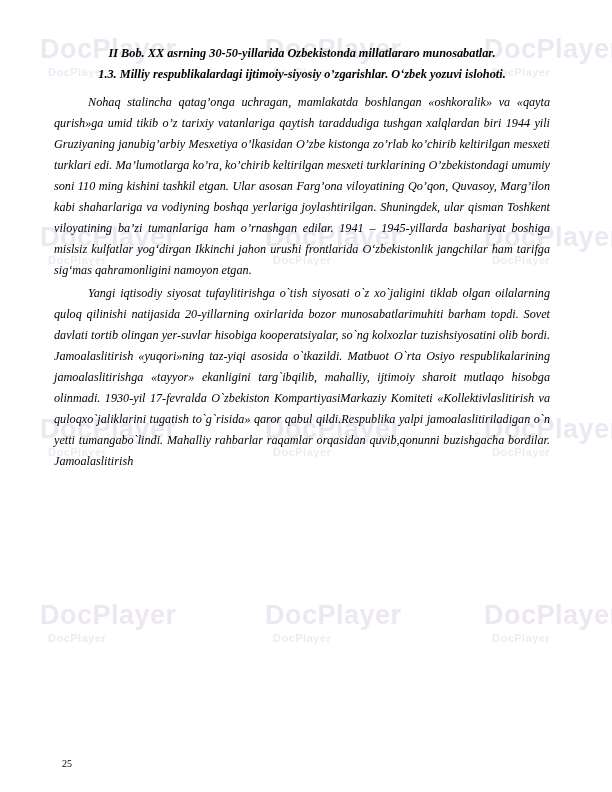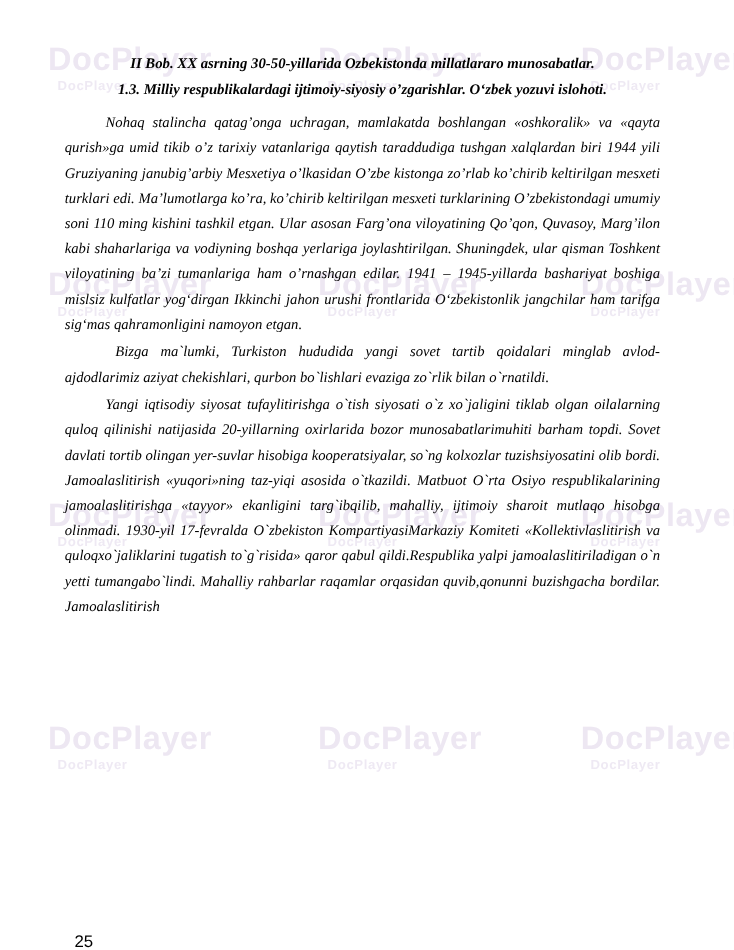--- a/index.html
+++ b/index.html
@@ -71,23 +71,23 @@
     margin: 0 0 2px 0;
     line-height: 1.72;
     text-indent: 34px;
   }
   p.para.indent-lg {
     text-indent: 42px;
   }
   .pagenum {
     position: absolute;
     left: 62px;
-    bottom: 0;
-    font-size: 14px;
-    font-family: Liberation Sans, sans-serif;
+    bottom: 23px;
+    font-size: 10px;
+    font-family: Liberation Serif, serif;
     color: #000;
     z-index: 2;
   }
 </style>
 </head>
 <body>
 
 <div class="watermarks">
   <div class="wm wm-big" style="left:8px; top:34px;">DocPlayer</div>
   <div class="wm wm-small" style="left:16px; top:66px;">DocPlayer</div>
@@ -124,18 +124,17 @@
 
   <div class="wm wm-big" style="left:452px; top:600px;">DocPlayer</div>
   <div class="wm wm-small" style="left:460px; top:632px;">DocPlayer</div>
 </div>
 
 <div class="page">
   <div class="content">
     <h1 class="title">II Bob. XX asrning 30-50-yillarida Ozbekistonda millatlararo munosabatlar.</h1>
     <h2 class="subtitle">1.3. Milliy respublikalardagi ijtimoiy-siyosiy o’zgarishlar. O‘zbek yozuvi islohoti.</h2>
     <p class="para">Nohaq stalincha qatag’onga uchragan, mamlakatda boshlangan «oshkoralik» va «qayta qurish»ga umid tikib o’z tarixiy vatanlariga qaytish taraddudiga tushgan xalqlardan biri 1944 yili Gruziyaning janubig’arbiy Mesxetiya o’lkasidan O’zbe kistonga zo’rlab ko’chirib keltirilgan mesxeti turklari edi. Ma’lumotlarga ko’ra, ko’chirib keltirilgan mesxeti turklarining O’zbekistondagi umumiy soni 110 ming kishini tashkil etgan. Ular asosan Farg’ona viloyatining Qo’qon, Quvasoy, Marg’ilon kabi shaharlariga va vodiyning boshqa yerlariga joylashtirilgan. Shuningdek, ular qisman Toshkent viloyatining ba’zi tumanlariga ham o’rnashgan edilar. 1941 – 1945-yillarda bashariyat boshiga mislsiz kulfatlar yog‘dirgan Ikkinchi jahon urushi frontlarida O‘zbekistonlik jangchilar ham tarifga sig‘mas qahramonligini namoyon etgan.</p>
-    <p class="para indent-lg">Bizga ma`lumki, Turkiston hududida yangi sovet tartib qoidalari minglab avlod-ajdodlarimiz aziyat chekishlari, qurbon bo`lishlari evaziga zo`rlik bilan o`rnatildi.</p>
     <p class="para">Yangi iqtisodiy siyosat tufaylitirishga o`tish siyosati o`z xo`jaligini tiklab olgan oilalarning quloq qilinishi natijasida 20-yillarning oxirlarida bozor munosabatlarimuhiti barham topdi. Sovet davlati tortib olingan yer-suvlar hisobiga kooperatsiyalar, so`ng kolxozlar tuzishsiyosatini olib bordi. Jamoalaslitirish «yuqori»ning taz-yiqi asosida o`tkazildi. Matbuot O`rta Osiyo respublikalarining jamoalaslitirishga «tayyor» ekanligini targ`ibqilib, mahalliy, ijtimoiy sharoit mutlaqo hisobga olinmadi. 1930-yil 17-fevralda O`zbekiston KompartiyasiMarkaziy Komiteti «Kollektivlaslitirish va quloqxo`jaliklarini tugatish to`g`risida» qaror qabul qildi.Respublika yalpi jamoalaslitiriladigan o`n yetti tumangabo`lindi. Mahalliy rahbarlar raqamlar orqasidan quvib,qonunni buzishgacha bordilar. Jamoalaslitirish</p>
   </div>
 </div>
 
 <div class="pagenum">25</div>
 
 </body></html>

